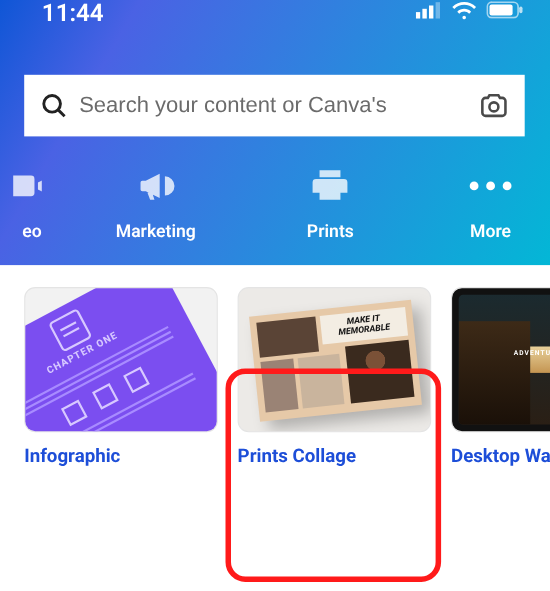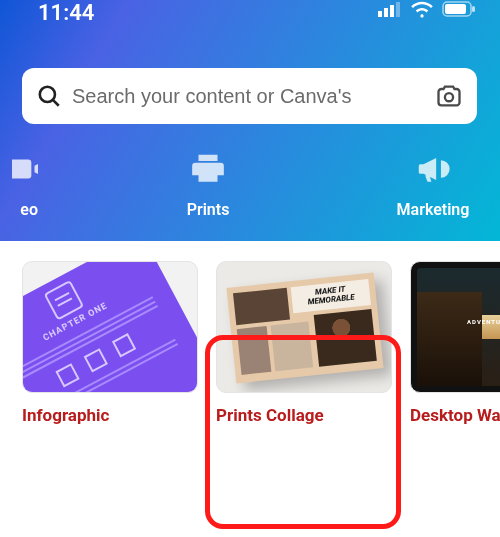--- a/index.html
+++ b/index.html
@@ -16,21 +16,21 @@
     display: flex; justify-content: space-between; align-items: flex-start;
     height: 46px; padding: 0 24px 0 38px;
     font-size: 22px; font-weight: 600;
   }
   .status-right { display:flex; align-items:center; gap:8px; }
   .status-right svg { display:block; }
 
   .search-bar {
     margin: 22px 23px 0 22px;
     background: #fff;
-    border-radius: 12px;
+    border-radius: 0;
     height: 56px;
     display:flex; align-items:center;
     padding: 0 14px;
     gap: 10px;
   }
   .search-bar input {
     flex:1; border:none; outline:none; font-size: 20px; color:#333;
     background: transparent;
   }
   .search-bar input::placeholder { color:#6b6b6b; }
@@ -75,21 +75,21 @@
     flex: 0 0 auto;
     width: 176px;
   }
   .card-thumb {
     width:176px; height:132px;
     border:1px solid #e4e4e4; border-radius:10px;
     background:#f3f3f3;
     position:relative; overflow:hidden;
   }
   .card-label {
-    font-size:17px; font-weight:700; color:#b91c1c;
+    font-size:17px; font-weight:700; color:#1d4ed8;
     margin-top:12px;
     white-space:nowrap;
   }
   .highlight-box {
     position:absolute; border:5px solid #ff1a1a; border-radius:18px;
     left:205px; top:335px; width:196px; height:194px;
     pointer-events:none;
   }
 
   
@@ -204,32 +204,40 @@
         <svg viewBox="0 0 24 24" fill="currentColor">
             <rect x="2" y="6" width="14" height="12" rx="2"></rect>
             <path d="M18 10l4-2v8l-4-2z"></path>
           </svg>
       </span>
       <span class="pill-label">eo</span>
     </div>
     <div class="pill">
       <span class="pill-icon">
         <svg viewBox="0 0 24 24" fill="currentColor">
-            <path d="M6 3h12v4H6zM4 8h16a2 2 0 0 1 2 2v6h-4v4H6v-4H2v-6a2 2 0 0 1 2-2zm4 8h8v4H8z"></path>
-          </svg>
-      </span>
-      <span>Prints</span>
+            <path d="M3 10v4a1 1 0 0 0 1 1h2l8 4V5l-8 4H4a1 1 0 0 0-1 1zm14-3.5a5 5 0 0 1 0 11V6.5zM7 16l1.5 4H11l-1.3-4H7z"></path>
+          </svg>
+      </span>
+      <span>Marketing</span>
     </div>
     <div class="pill">
       <span class="pill-icon">
         <svg viewBox="0 0 24 24" fill="currentColor">
-            <path d="M3 10v4a1 1 0 0 0 1 1h2l8 4V5l-8 4H4a1 1 0 0 0-1 1zm14-3.5a5 5 0 0 1 0 11V6.5zM7 16l1.5 4H11l-1.3-4H7z"></path>
-          </svg>
-      </span>
-      <span>Marketing</span>
+            <path d="M6 3h12v4H6zM4 8h16a2 2 0 0 1 2 2v6h-4v4H6v-4H2v-6a2 2 0 0 1 2-2zm4 8h8v4H8z"></path>
+          </svg>
+      </span>
+      <span>Prints</span>
+    </div>
+    <div class="pill" style="width:84px">
+      <span class="pill-icon more-dots">
+          <span></span>
+          <span></span>
+          <span></span>
+        </span>
+      <span>More</span>
     </div>
   </div>
 </div>
 
 <div class="sheet">
 
   <div class="card-row">
     <div class="card">
       <div class="card-thumb thumb-info">
         <div class="paper">

